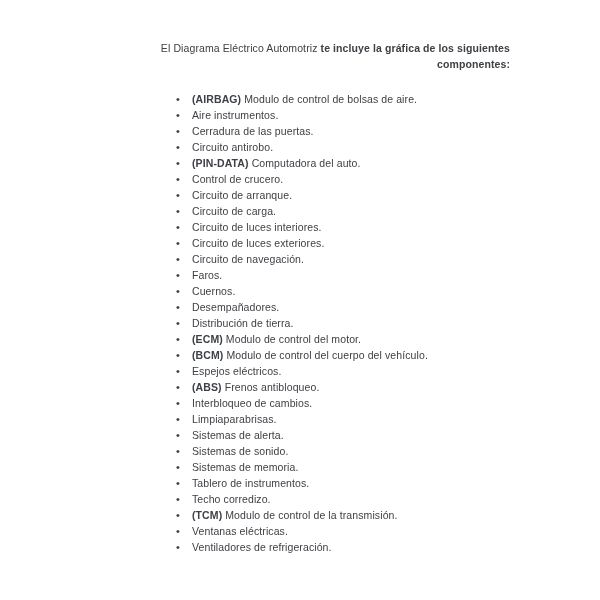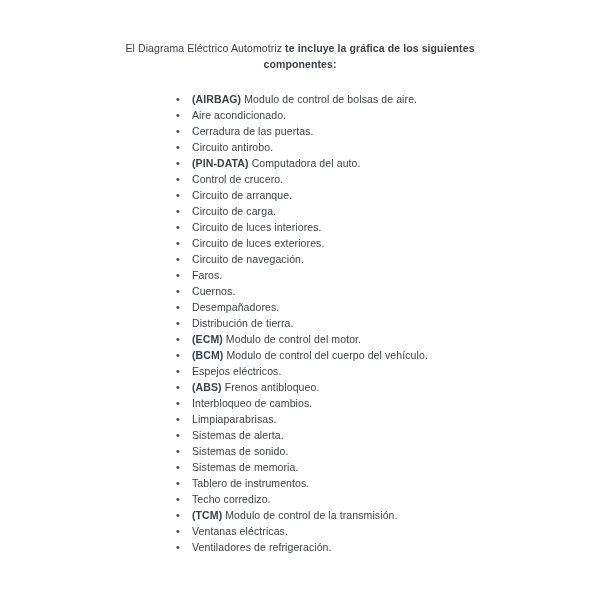--- a/index.html
+++ b/index.html
@@ -12,21 +12,21 @@
     width: 600px;
     height: 600px;
     background: #ffffff;
     overflow: hidden;
     font-family: "Liberation Sans", sans-serif;
     color: #3d4045;
   }
   .title {
     margin: 40px auto 0 auto;
     width: 420px;
-    text-align: center;
+    text-align: right;
     font-size: 10.5px;
     line-height: 16px;
     letter-spacing: 0.1px;
   }
   .title .bold {
     font-weight: 700;
   }
   .component-list {
     margin-top: 19px;
     padding-left: 176px;
@@ -52,21 +52,21 @@
 <body>
 
 <div class="page">
   <div class="title">
     <span>El Diagrama Eléctrico Automotriz </span><span class="bold">te incluye la gráfica de los siguientes</span><br>
     <span class="bold">componentes:</span>
   </div>
 
   <div class="component-list">
       <div class="li"><span class="bullet">•</span><span class="bold">(AIRBAG)</span><span> Modulo de control de bolsas de aire.</span></div>
-      <div class="li"><span class="bullet">•</span><span class="bold"></span><span>Aire acondicionado.</span></div>
+      <div class="li"><span class="bullet">•</span><span class="bold"></span><span>Aire instrumentos.</span></div>
       <div class="li"><span class="bullet">•</span><span class="bold"></span><span>Cerradura de las puertas.</span></div>
       <div class="li"><span class="bullet">•</span><span class="bold"></span><span>Circuito antirobo.</span></div>
       <div class="li"><span class="bullet">•</span><span class="bold">(PIN-DATA)</span><span> Computadora del auto.</span></div>
       <div class="li"><span class="bullet">•</span><span class="bold"></span><span>Control de crucero.</span></div>
       <div class="li"><span class="bullet">•</span><span class="bold"></span><span>Circuito de arranque.</span></div>
       <div class="li"><span class="bullet">•</span><span class="bold"></span><span>Circuito de carga.</span></div>
       <div class="li"><span class="bullet">•</span><span class="bold"></span><span>Circuito de luces interiores.</span></div>
       <div class="li"><span class="bullet">•</span><span class="bold"></span><span>Circuito de luces exteriores.</span></div>
       <div class="li"><span class="bullet">•</span><span class="bold"></span><span>Circuito de navegación.</span></div>
       <div class="li"><span class="bullet">•</span><span class="bold"></span><span>Faros.</span></div>

